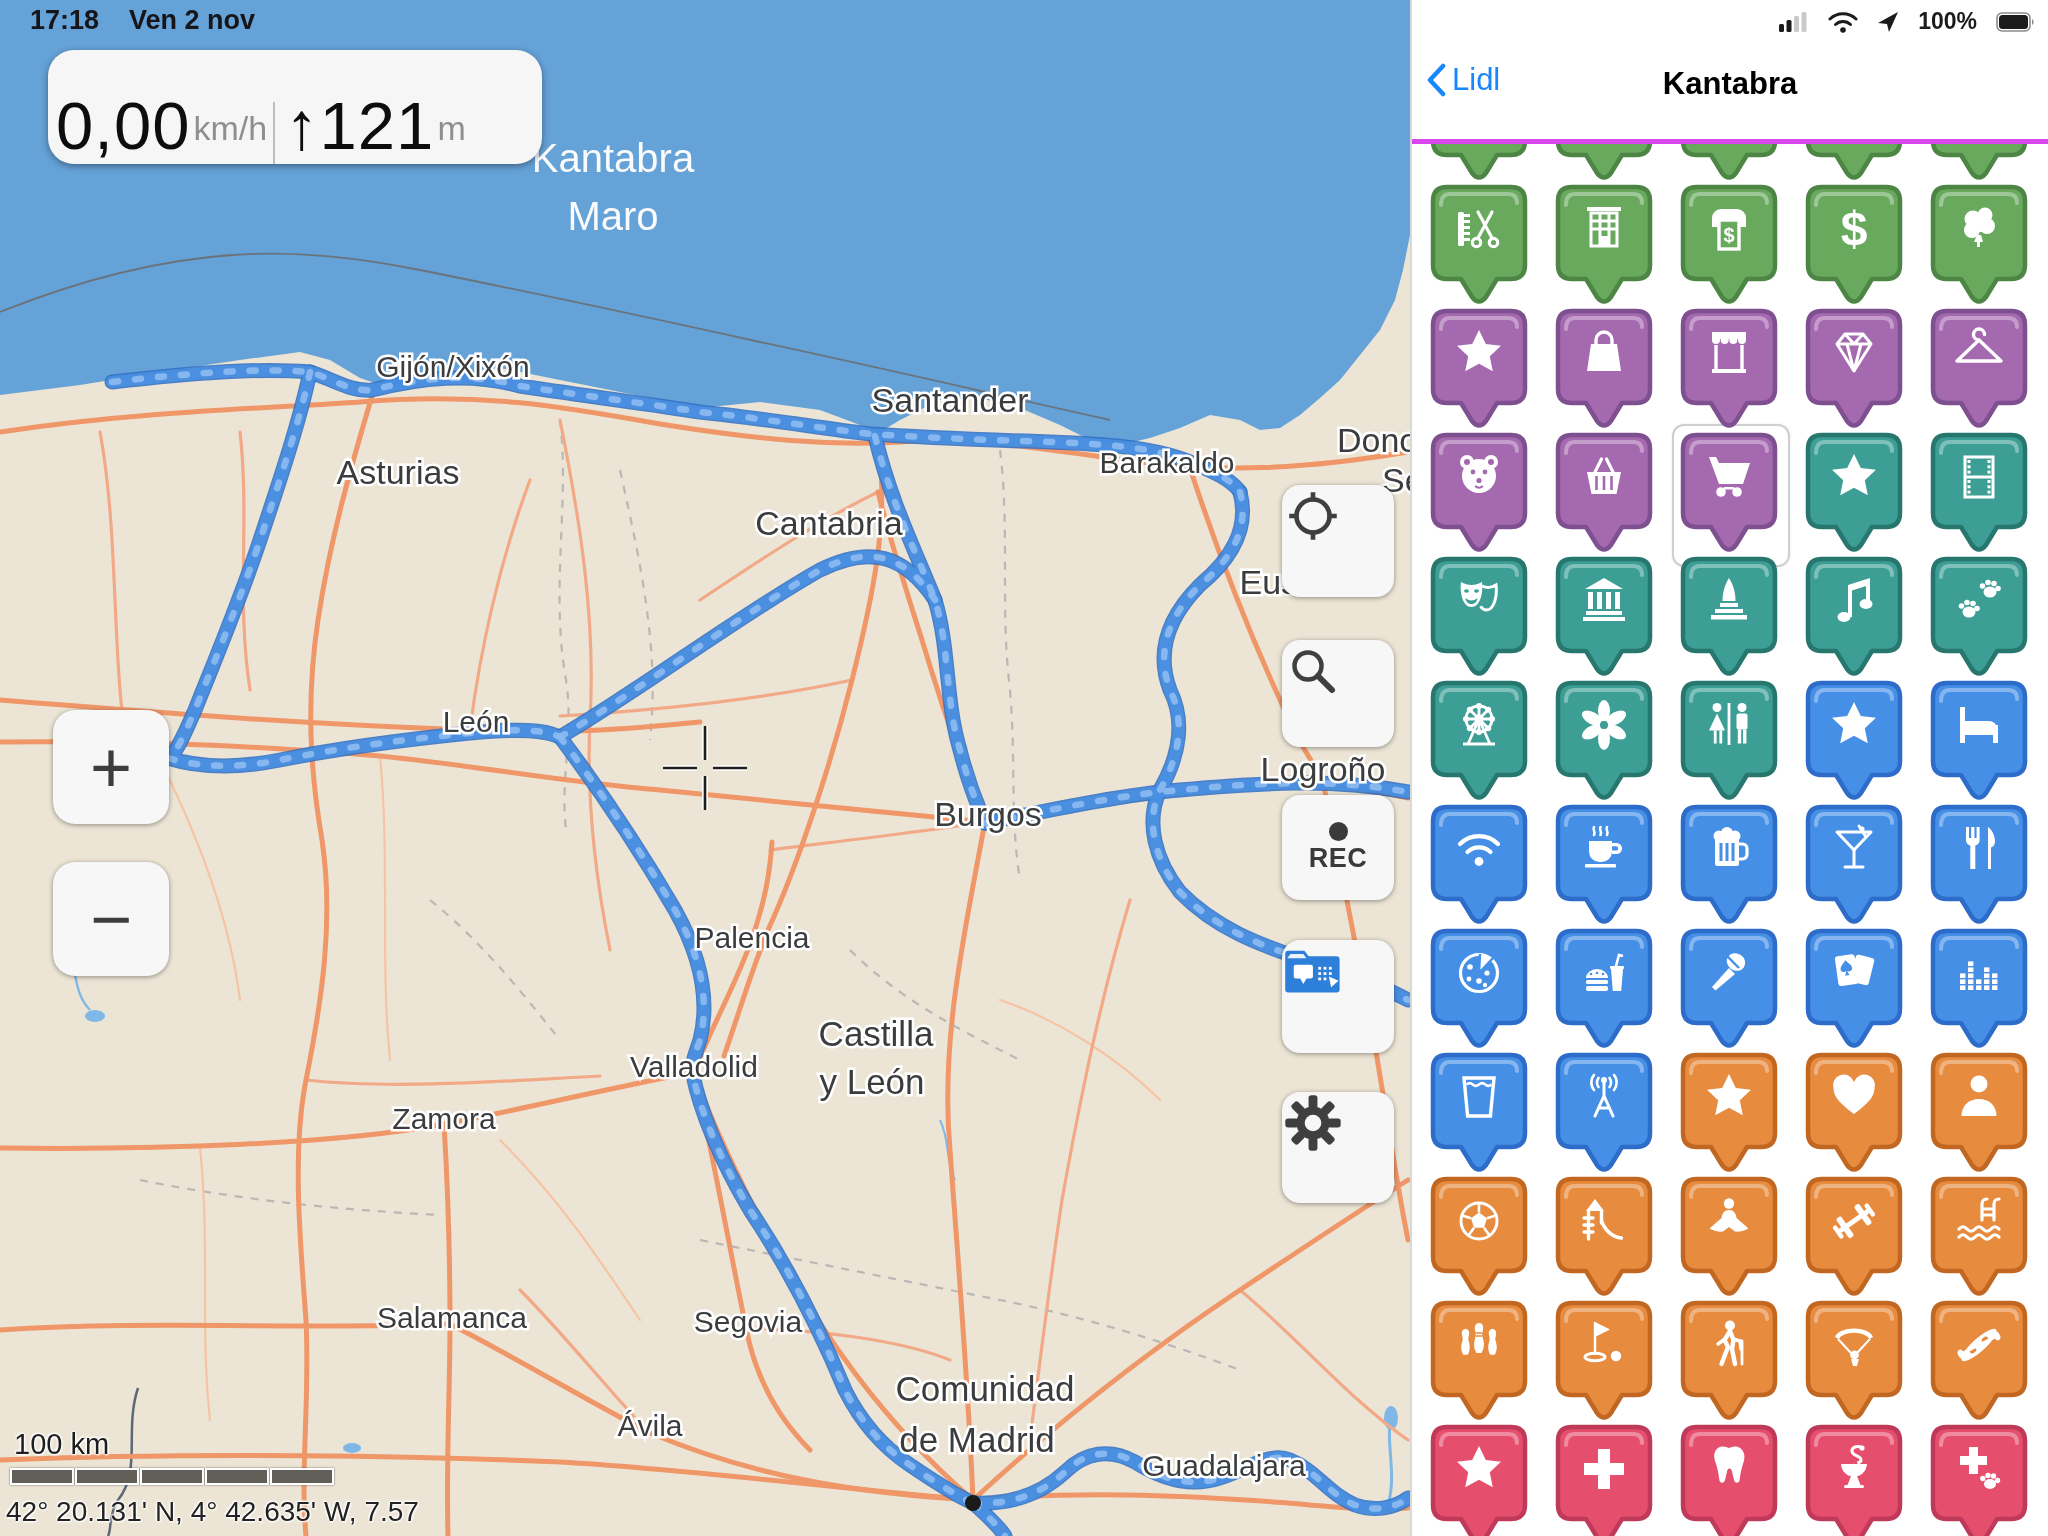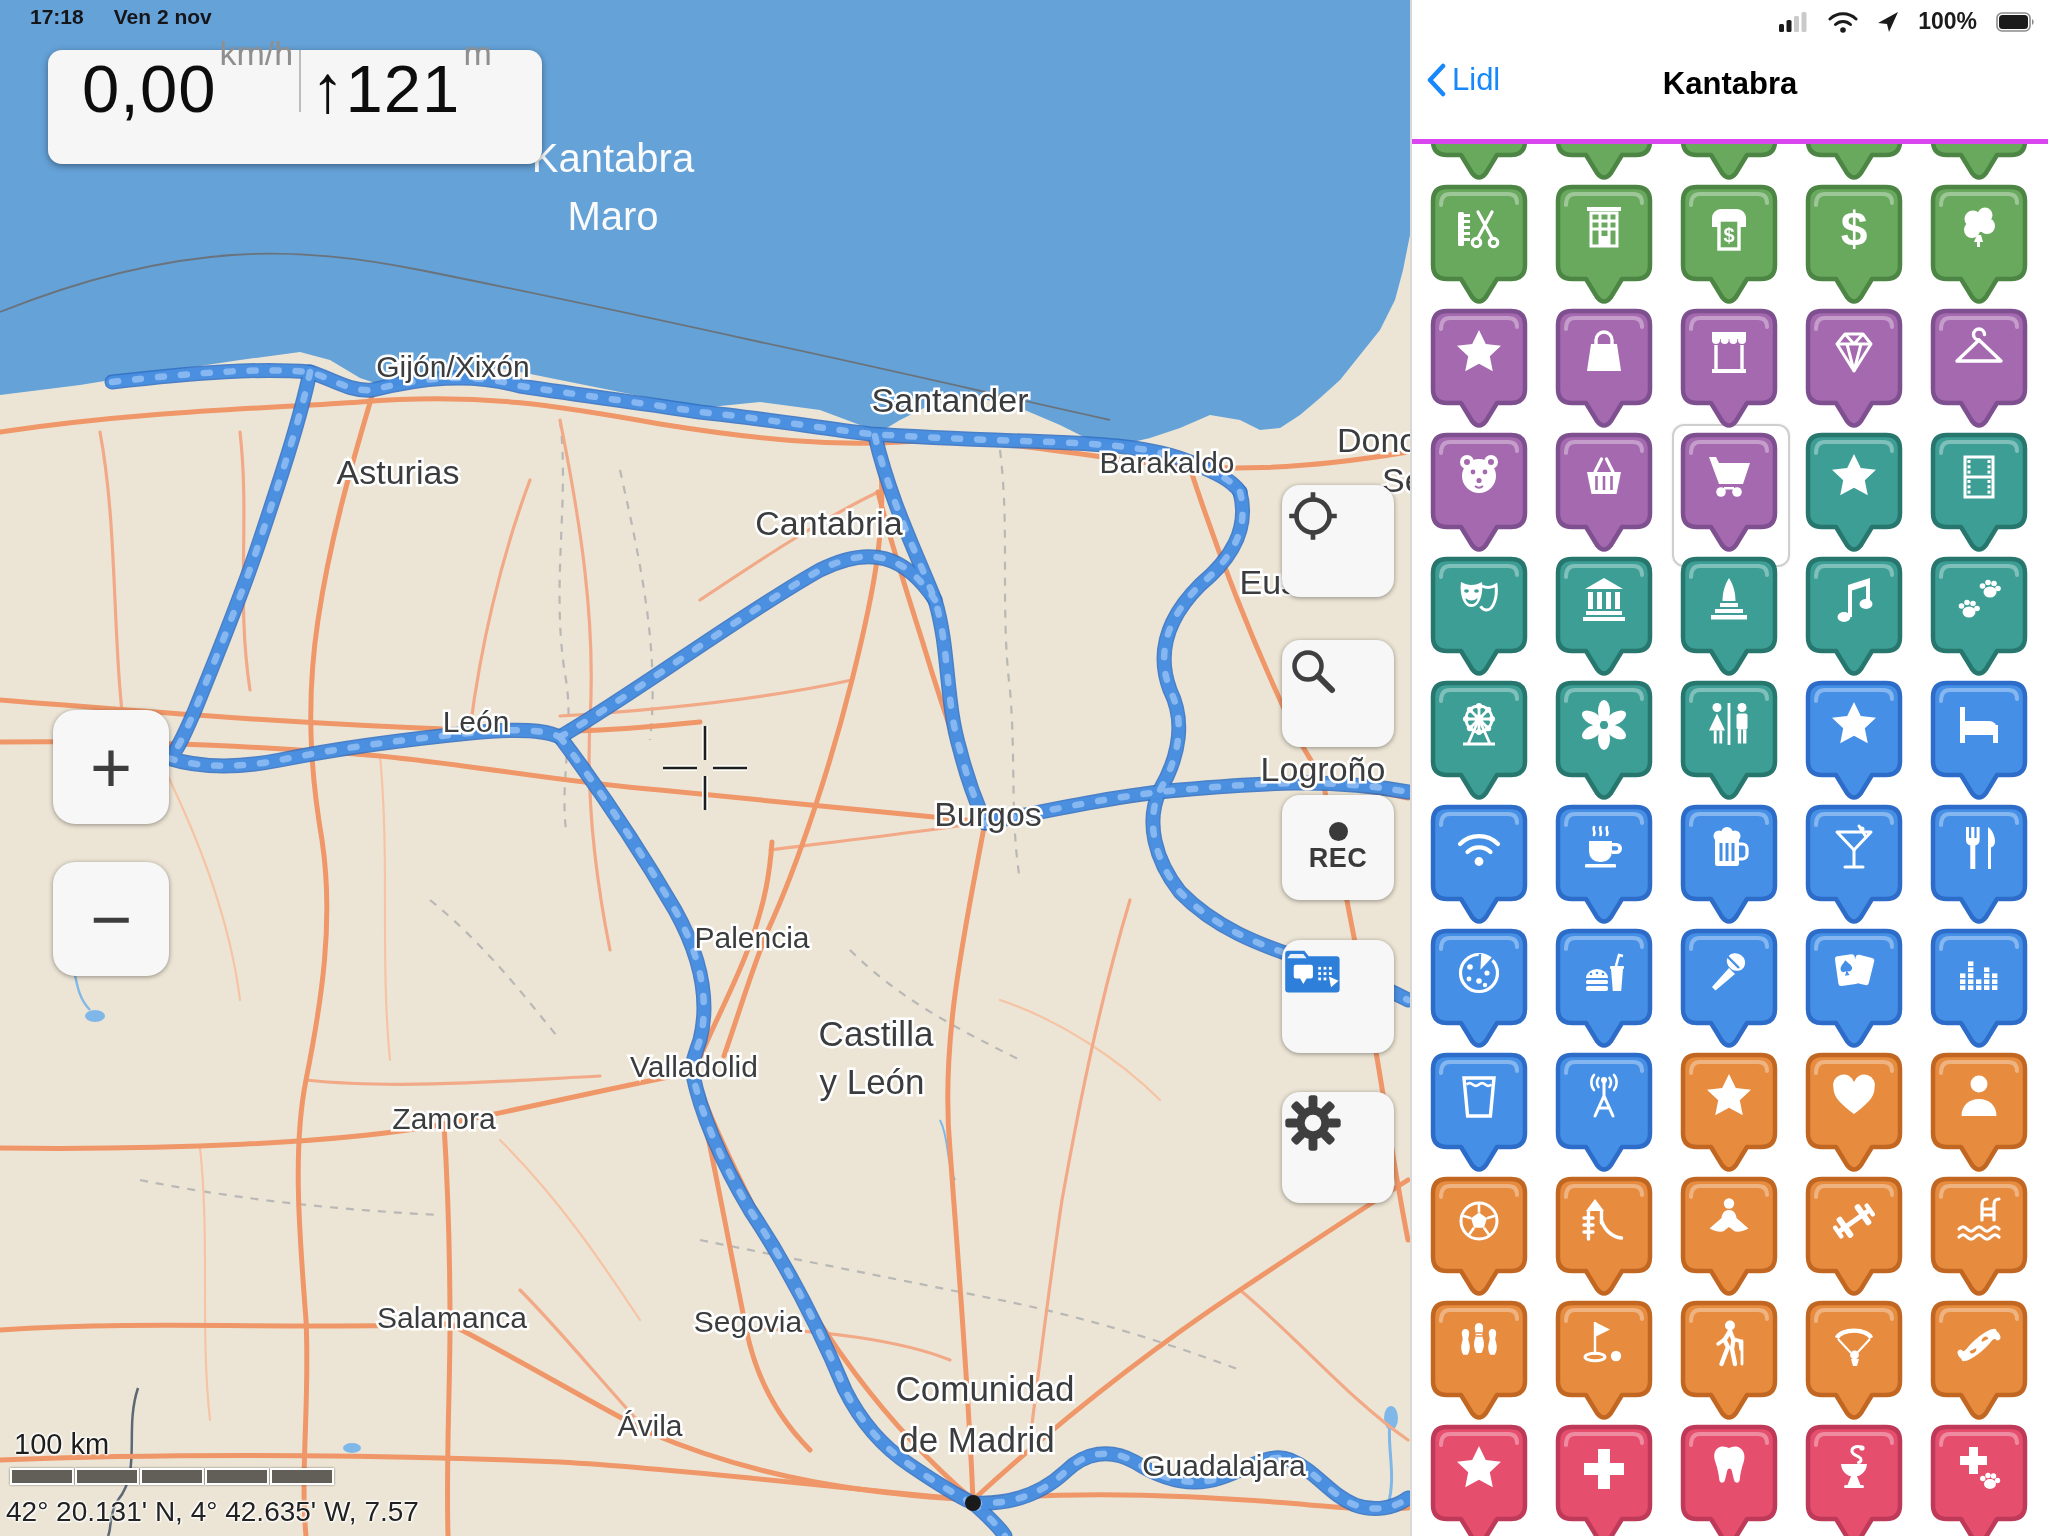--- a/index.html
+++ b/index.html
@@ -13,26 +13,26 @@
   .road3{fill:none;stroke:#f6c4a4;stroke-width:2.2;stroke-linecap:round;}
   .bnd{fill:none;stroke:#b3b3b3;stroke-width:2.2;stroke-dasharray:8 8;opacity:.9;}
   .trk-o{fill:none;stroke:#2f6fc4;stroke-width:15;stroke-linecap:round;stroke-linejoin:round;opacity:.85;}
   .trk{fill:none;stroke:#4a90e2;stroke-width:12;stroke-linecap:round;stroke-linejoin:round;opacity:.92;}
   .trk-d{fill:none;stroke:#8ab9f0;stroke-width:6.5;stroke-linecap:round;stroke-linejoin:round;stroke-dasharray:6 17;opacity:.95;}
   text.place{paint-order:stroke;stroke:#ffffff;stroke-width:5px;fill:#3b3c3e;font-family:"Liberation Sans",sans-serif;}
   text.sea{fill:#fbfbfb;font-family:"Liberation Sans",sans-serif;}
   .mapbtn{position:absolute;background:#f7f7f7;border-radius:18px;
           box-shadow:0 1px 5px rgba(0,0,0,.4);display:flex;align-items:center;justify-content:center;flex-direction:column;}
   .zoombtn{left:53px;width:116px;height:114px;border-radius:22px;font-size:72px;color:#3d3d3d;font-weight:400;line-height:1;}
-  #hud{position:absolute;left:48px;top:50px;width:494px;height:114px;background:#f6f6f6;border-radius:14px;
-       box-shadow:0 2px 7px rgba(0,0,0,.4);display:flex;align-items:flex-start;padding:0 34px;box-sizing:border-box;}
+  #hud{position:absolute;left:48px;top:50px;width:494px;height:114px;background:#f6f6f6;border-radius:26px;
+       box-shadow:0 2px 7px rgba(0,0,0,.4);display:flex;align-items:flex-end;padding:0 8px;box-sizing:border-box;}
   #hud .big{font-size:67px;color:#0d0d0d;letter-spacing:1px;}
   #hud .unit{font-size:34px;color:#8f8f8f;transform:translateY(-16px);margin-left:3px;}
   #hud .divider{width:2px;height:62px;background:#bdbdbd;margin:0 10px 0 6px;}
-  #statusL{position:absolute;left:30px;top:5px;font-size:21px;font-weight:700;color:#15151a;display:flex;gap:30px;}
+  #statusL{position:absolute;left:30px;top:5px;font-size:27px;font-weight:700;color:#15151a;display:flex;gap:30px;}
   #scalelabel{position:absolute;left:14px;top:1428px;font-size:29px;color:#1d1d1d;
               text-shadow:0 0 3px #fff,0 0 3px #fff,1px 1px 2px #fff,-1px -1px 2px #fff;}
   #scalebar{position:absolute;left:10px;top:1468px;display:flex;}
   #scalebar span{display:block;width:60px;height:13px;background:#615f57;border:2.5px solid #fff;margin-right:1px;box-shadow:0 0 2px rgba(0,0,0,.5);}
   #coords{position:absolute;left:6px;top:1496px;font-size:28px;color:#222;
           text-shadow:0 0 3px #fff,0 0 3px #fff,1px 1px 2px #fff,-1px -1px 2px #fff;}
   #recbtn .dot{width:19px;height:19px;border-radius:50%;background:#3a3a3a;margin-bottom:2px;}
   #recbtn .reclabel{font-size:27px;font-weight:700;color:#3a3a3a;letter-spacing:.5px;}
   
   #panel{position:absolute;left:1410px;top:0;width:638px;height:1536px;background:#fff;border-left:2px solid #d8d8d8;box-sizing:border-box;overflow:hidden;}

